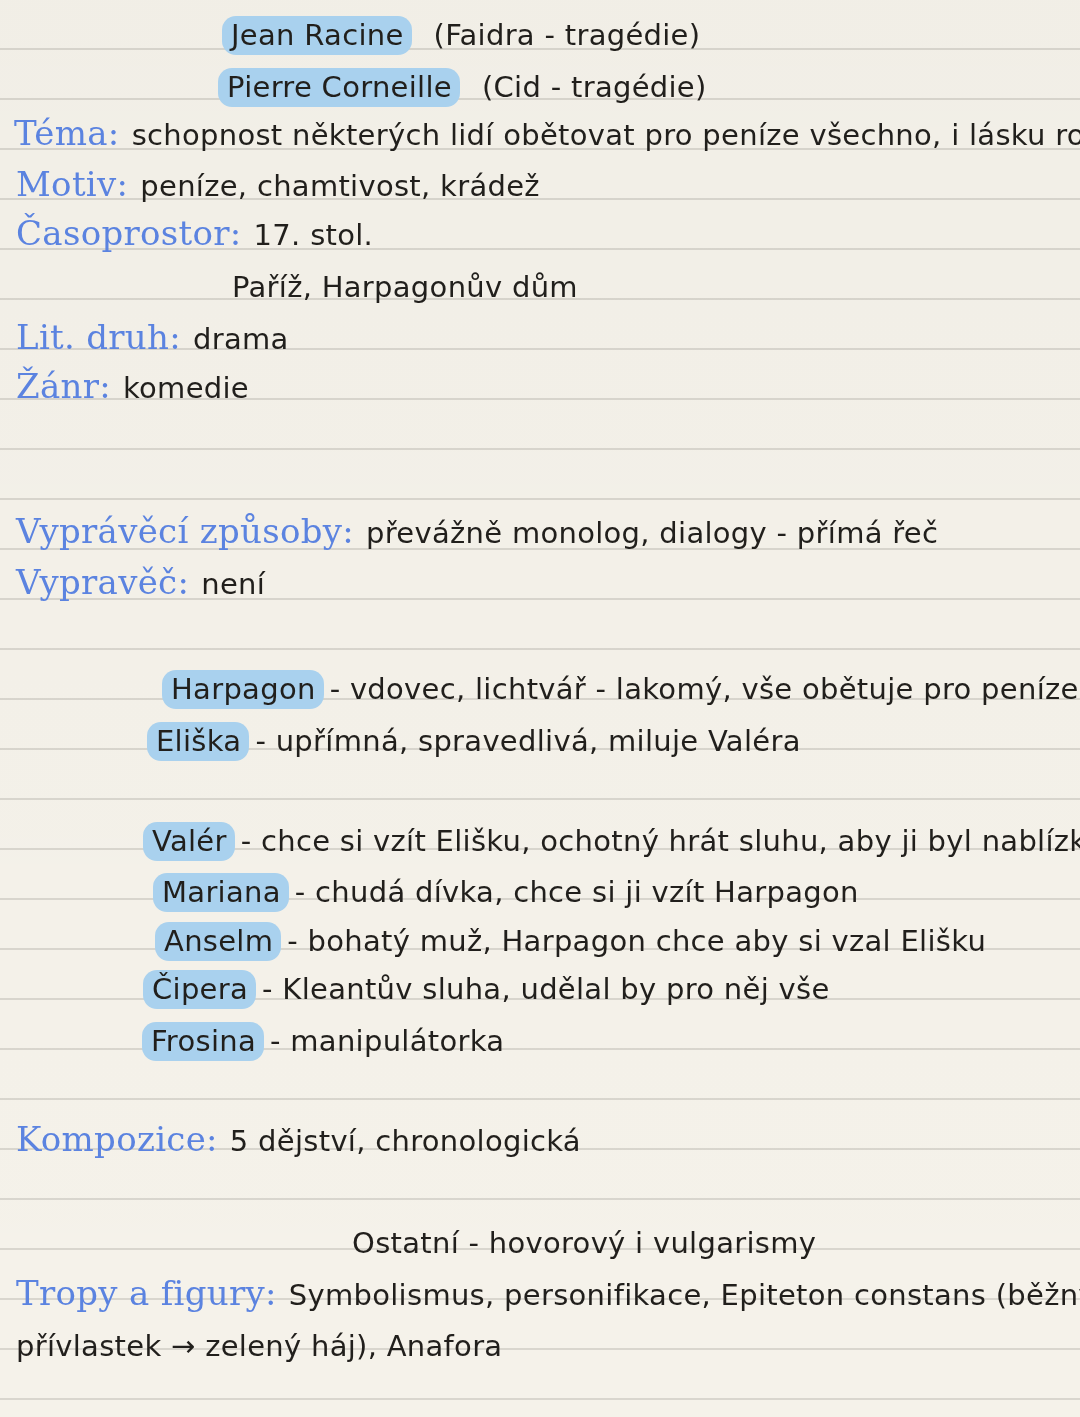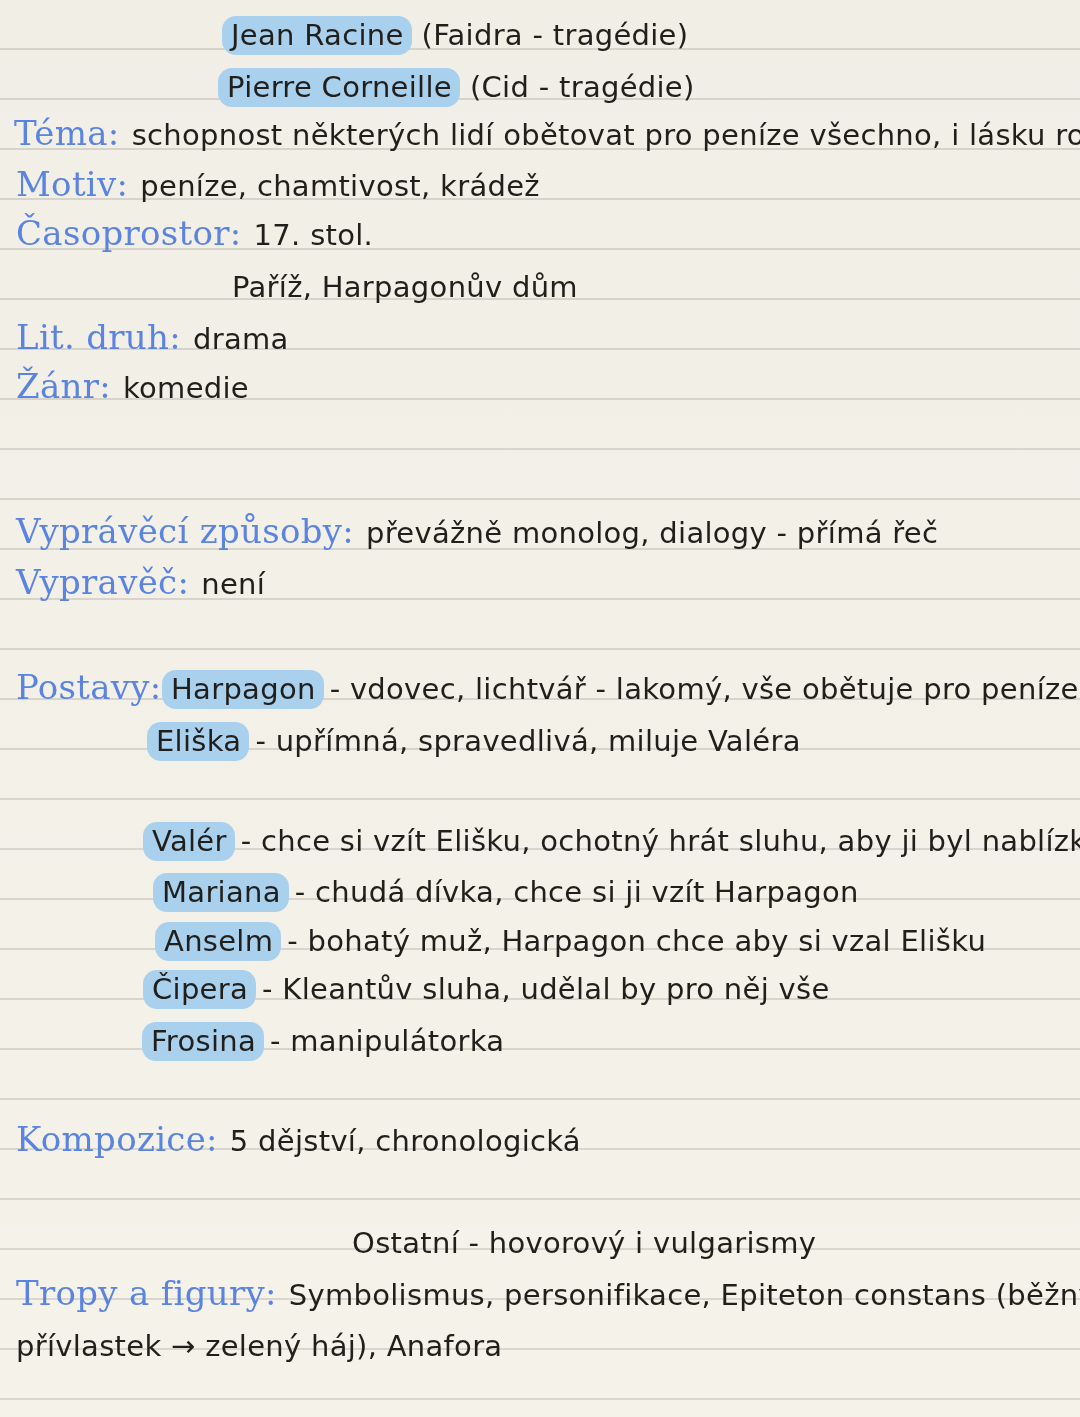--- a/index.html
+++ b/index.html
@@ -30,21 +30,21 @@
     font-size:34px;
     margin-right:12px;
   }
   .ink{color:#211f1c;}
   .hl{
     background:#a9d1ee;
     border-radius:14px;
     padding:2px 8px 3px 9px;
     margin-right:6px;
   }
-  .authors .ink{margin-left:4px;text-align:center;}
+  .authors .ink{margin-left:16px;text-align:center;}
 </style>
 </head>
 <body>
 
 <div class="page">
 
   <div class="line authors" style="top:14px;left:222px">
     <span class="hl">Jean Racine</span><span class="ink">(Faidra - tragédie)</span>
   </div>
   <div class="line authors" style="top:66px;left:218px">
@@ -76,23 +76,20 @@
 
 
   <div class="line" style="top:510px;left:16px">
     <span class="blue-label">Vyprávěcí způsoby:</span><span class="ink">převážně monolog, dialogy - přímá řeč</span>
   </div>
 
   <div class="line" style="top:561px;left:16px">
     <span class="blue-label">Vypravěč:</span><span class="ink">není</span>
   </div>
 
-  <div class="line" style="top:666px;left:16px">
-    <span class="blue-label">Postavy:</span>
-  </div>
 
   <div class="line" style="top:668px;left:162px">
     <span class="hl">Harpagon</span><span class="ink">- vdovec, lichtvář - lakomý, vše obětuje pro peníze</span>
   </div>
   <div class="line" style="top:720px;left:147px">
     <span class="hl">Eliška</span><span class="ink">- upřímná, spravedlivá, miluje Valéra</span>
   </div>
   <div class="line" style="top:820px;left:143px">
     <span class="hl">Valér</span><span class="ink">- chce si vzít Elišku, ochotný hrát sluhu, aby ji byl nablízku</span>
   </div>

